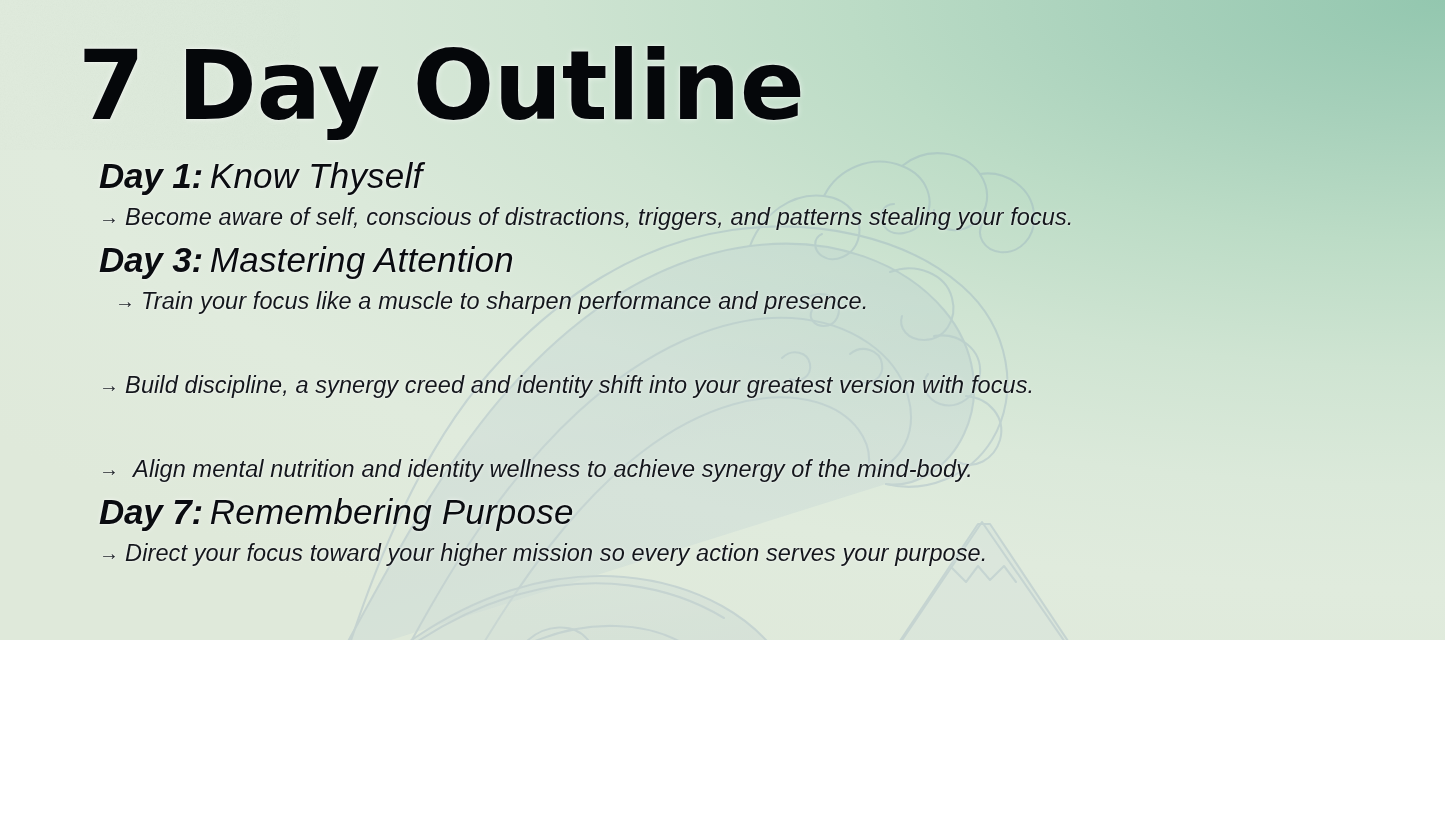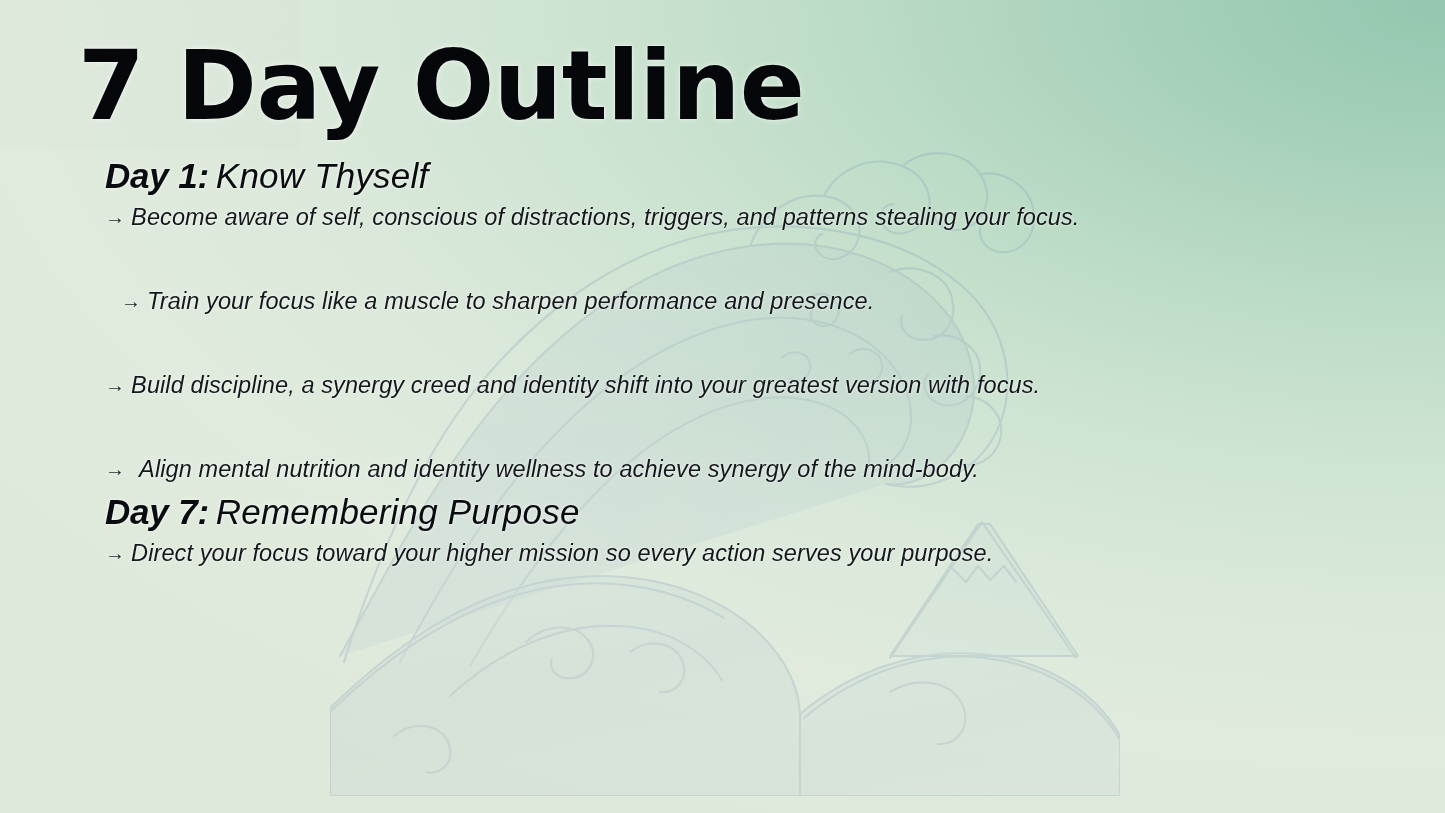--- a/index.html
+++ b/index.html
@@ -5,21 +5,21 @@
 <style>
   html, body {
     margin: 0;
     padding: 0;
     background: #ffffff;
   }
 
   #slide {
     position: relative;
     width: 1445px;
-    height: 813px;
+    height: 640px;
     overflow: hidden;
     font-family: "Liberation Sans", sans-serif;
     
     background:
       radial-gradient(125% 115% at 100% 0%,
         #93c7af 0%,
         #a6d0ba 16%,
         #bcdcc6 33%,
         #cfe4d2 50%,
         #dbe9da 66%,
@@ -74,21 +74,20 @@
   .day-list {
     position: absolute;
     left: 0;
     top: 155px;
     width: 1445px;
   }
 
   .day-block {
     position: relative;
     height: 84px;
-    margin-left: 6px;
   }
 
   .day-heading {
     position: absolute;
     left: 99px;
     top: 0;
     white-space: nowrap;
     font-size: 35px;
     line-height: 42px;
     font-style: italic;
@@ -226,20 +225,23 @@
         <div class="day-heading">
           <span class="day-label">Day 1:</span><span class="day-topic">Know Thyself</span>
         </div>
         <div class="day-desc">
           <span class="arrow-icon">→</span><span>Become aware of self, conscious of distractions, triggers, and patterns stealing your focus.</span>
         </div>
       </div>
 
 
       <div class="day-block" data-day="3">
+        <div class="day-heading">
+          <span class="day-label">Day 3:</span><span class="day-topic">Mastering Attention</span>
+        </div>
         <div class="day-desc">
           <span class="arrow-icon">→</span><span>Train your focus like a muscle to sharpen performance and presence.</span>
         </div>
       </div>
 
       <div class="day-block" data-day="4">
         <div class="day-desc">
           <span class="arrow-icon">→</span><span>Build discipline, a synergy creed and identity shift into your greatest version with focus.</span>
         </div>
       </div>

